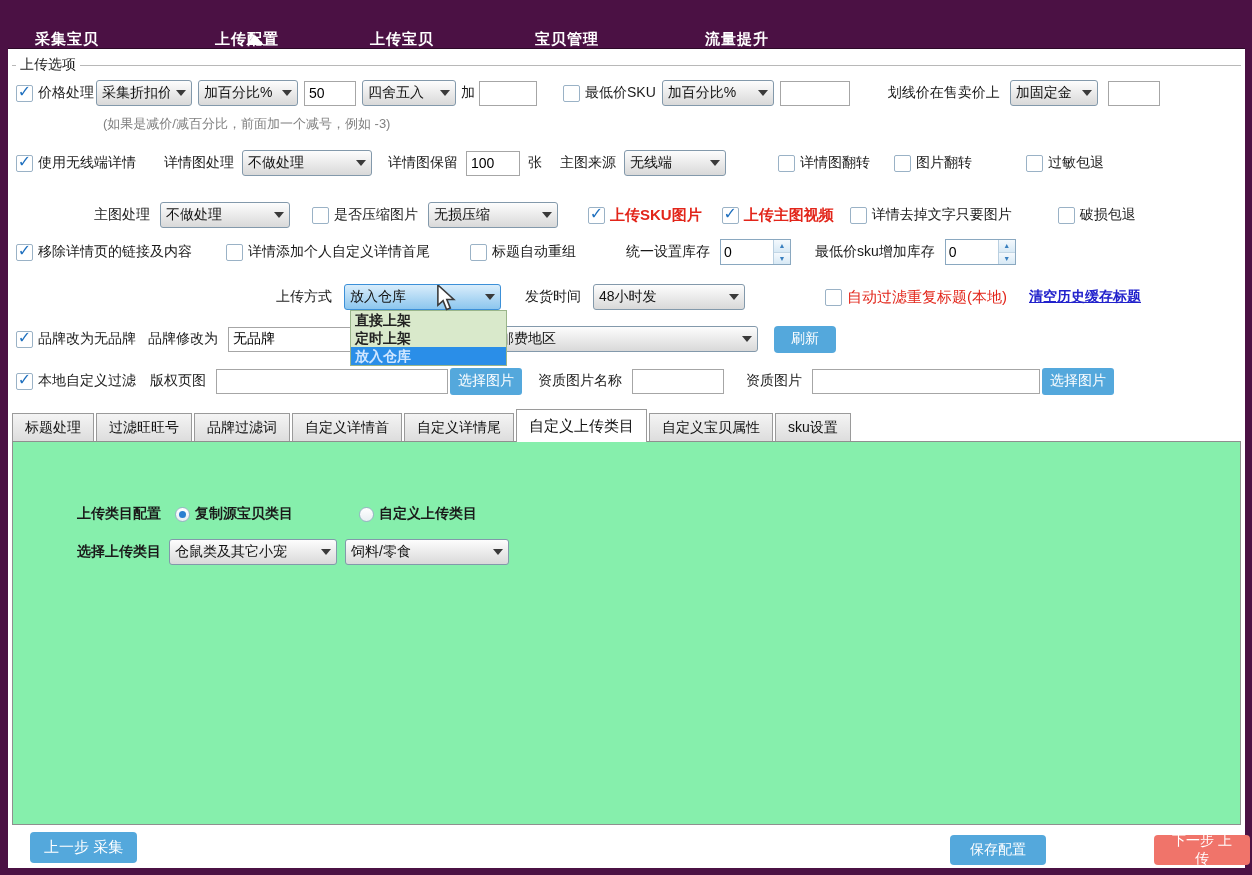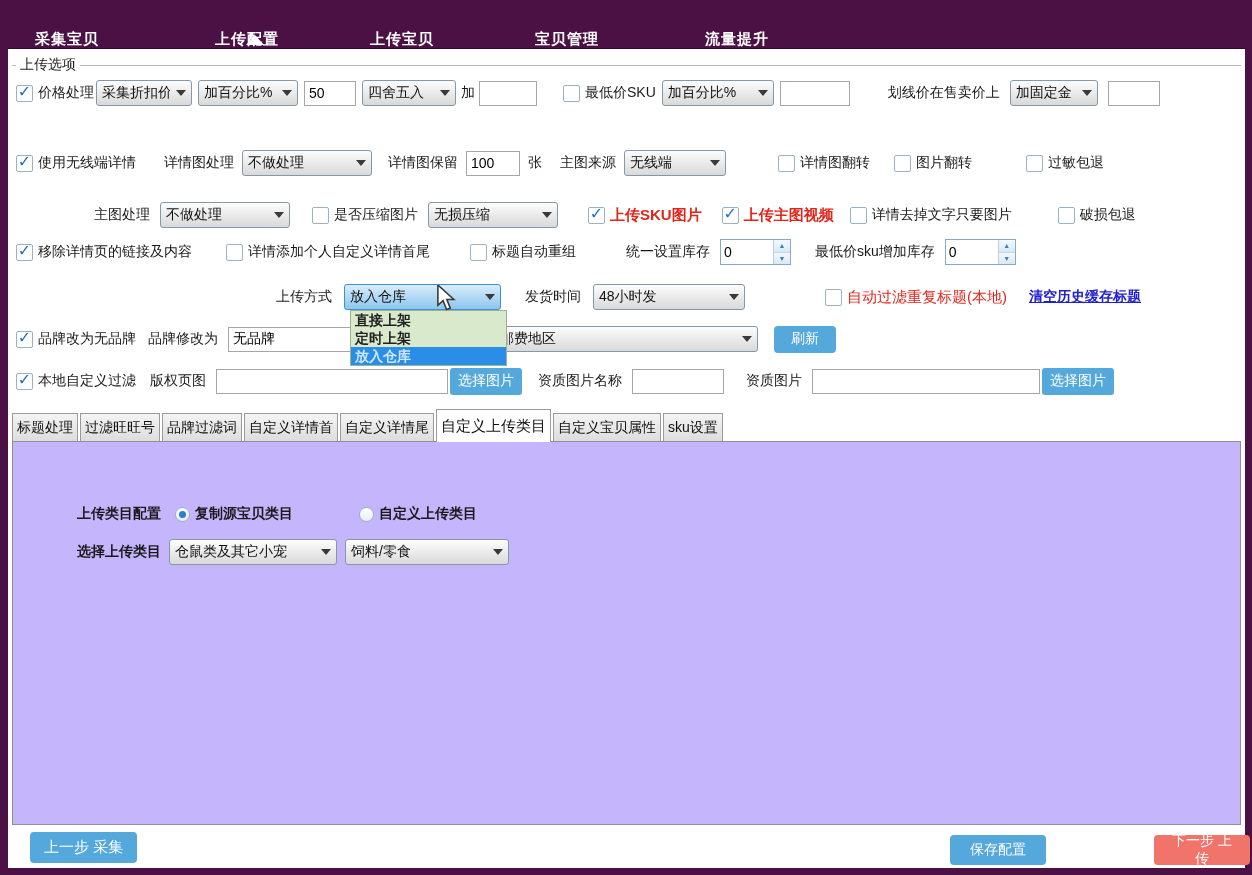--- a/index.html
+++ b/index.html
@@ -45,24 +45,24 @@
   .btn-red { background:var(--salmon,#f0746a); }
 
   
   .popup { position:absolute; left:342px; top:261px; width:157px; background:var(--popupbg,#d9e9cb); border:1px solid #9ab58a; z-index:30; font-size:14px; font-weight:bold; }
   .popup .opt { height:18px; line-height:18px; padding-left:4px; color:#222; cursor:pointer; }
   .popup .opt.sel { background:var(--hl,#2a8ee8); color:#cfe6ff; }
   .cursor { position:absolute; left:428px; top:236px; z-index:40; }
 
   
   .tabs { position:absolute; left:4px; top:360px; display:flex; align-items:flex-end; height:33px; }
-  .tab { height:29px; display:flex; align-items:center; padding:0 4px; border:1px solid #9a9a9a; border-bottom:none; background:linear-gradient(#f4f4f4,#dcdcdc); margin-right:2px; font-size:14px; cursor:pointer; }
+  .tab { height:29px; display:flex; align-items:center; padding:0 12px; border:1px solid #9a9a9a; border-bottom:none; background:linear-gradient(#f4f4f4,#dcdcdc); margin-right:2px; font-size:14px; cursor:pointer; }
   .tab.active { height:33px; background:#fff; z-index:3; font-size:15px; }
 
-  .panel { position:absolute; left:4px; right:4px; top:392px; height:384px; border:1px solid #8f8f8f; background:#c4b5fd;padding-left:46px; }
+  .panel { position:absolute; left:4px; right:4px; top:392px; height:384px; border:1px solid #8f8f8f; background:#86efac;padding-left:46px; }
 
   .radio { width:15px; height:15px; min-width:15px; border-radius:50%; border:1px solid #9ab2c6; background:linear-gradient(#fff,#e8eef2); display:inline-flex; align-items:center; justify-content:center; cursor:pointer; }
   .radio.sel::after { content:""; width:7px; height:7px; border-radius:50%; background:#2a7fd0; }
 
   .watermark { position:absolute; right:0px; top:774px; font-size:34px; font-weight:bold; color:#f8f8f8; letter-spacing:2px; z-index:20;
     text-shadow:-2px -2px 0 #3a3a3a, 2px -2px 0 #3a3a3a, -2px 2px 0 #3a3a3a, 2px 2px 0 #3a3a3a, 0 2px 0 #3a3a3a, 0 -2px 0 #3a3a3a, 2px 0 0 #3a3a3a, -2px 0 0 #3a3a3a; }
 
   .abs { position:absolute; }
 </style>
 </head>
@@ -109,20 +109,23 @@
       </span>
     <input class="txt" style="width: 70px; margin-left: 6px;">
     <span class="lbl" style="margin-left:38px">划线价在售卖价上</span>
     <span class="combo" style="width:88px;margin-left:10px">
         <span class="t">加固定金</span>
         <span class="arr"></span>
       </span>
     <input class="txt" style="width: 52px; margin-left: 10px;">
   </div>
 
+  <div class="row" style="top:61px;left:95px">
+    <span class="hint">(如果是减价/减百分比，前面加一个减号，例如 -3)</span>
+  </div>
 
   <div class="row" style="top:100px">
     <span class="cb checked"></span>
     <span class="cb-lbl lbl">使用无线端详情</span>
     <span class="lbl" style="margin-left:28px">详情图处理</span>
     <span class="combo" style="width:130px;margin-left:8px">
         <span class="t">不做处理</span>
         <span class="arr"></span>
       </span>
     <span class="lbl" style="margin-left:16px">详情图保留</span>

